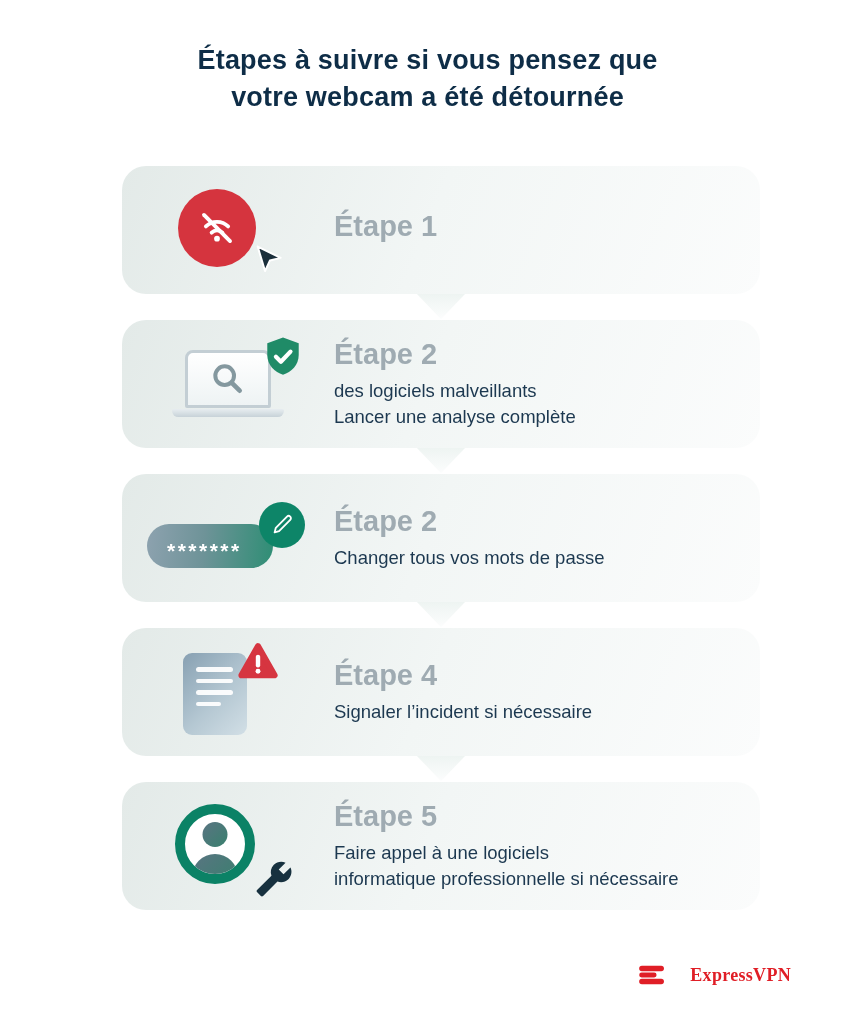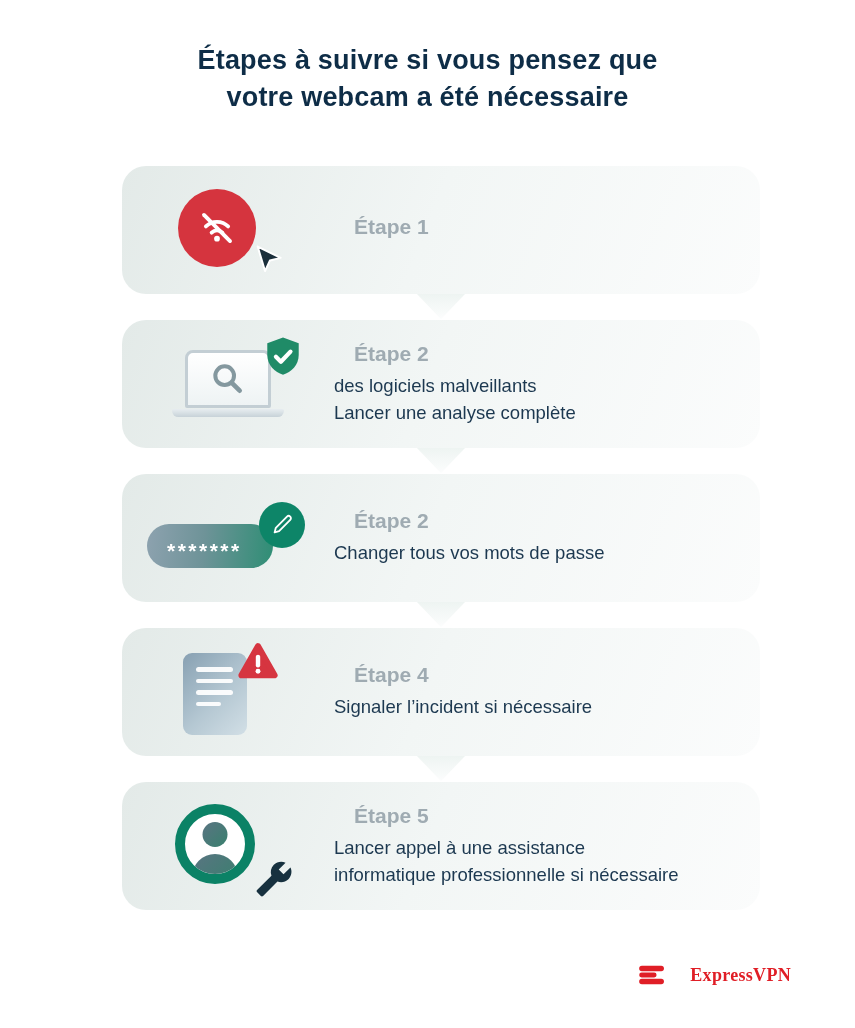--- a/index.html
+++ b/index.html
@@ -16,21 +16,21 @@
   .card { position:relative; min-height:128px; border-radius:24px; margin-bottom:26px;
           background:linear-gradient(112deg,#e3eae8 0%, #f2f6f5 48%, #fbfcfc 100%);
           display:flex; align-items:center; }
   .connector { position:absolute; bottom:-25px; left:50%; transform:translateX(-50%);
                width:48px; height:25px; background:linear-gradient(180deg,#eef4f2,#fcfdfd);
                clip-path:polygon(0 0,100% 0,50% 100%);
                filter:drop-shadow(0 2px 1px rgba(90,110,110,.28)); z-index:2; }
 
   .icon-zone { width:212px; flex-shrink:0; display:flex; justify-content:center; align-items:center; }
   .text-zone { flex:1; padding:14px 18px 14px 0; }
-  .step-label { font-size:21px; font-weight:700; color:#9fabb2; margin-bottom:7px;margin-left:20px; }
+  .step-label { font-size:29px; font-weight:700; color:#9fabb2; margin-bottom:7px; }
   .step-text  { font-size:18.5px; color:#1c3850; line-height:1.42; }
   .step-text span { display:block; }
 
   
   .ic1 { position:relative; width:112px; height:86px; }
   .red-circle { position:absolute; left:6px; top:2px; width:78px; height:78px; border-radius:50%;
                 background:#d5343e; display:flex; align-items:center; justify-content:center; }
   .cursor { position:absolute; right:-2px; bottom:-4px; }
 
   
@@ -80,21 +80,21 @@
   .brand-name { color:#e01e26; font-family:"Liberation Serif", serif; font-weight:700;
                 font-size:18px; letter-spacing:.3px; }
 </style>
 </head>
 <body>
 
 <div class="page">
 
   <h1 class="title">
     <span>Étapes à suivre si vous pensez que</span>
-    <span>votre webcam a été nécessaire</span>
+    <span>votre webcam a été détournée</span>
   </h1>
 
   <div class="steps">
 
     <section class="card">
       <div class="icon-zone">
         <div class="ic1">
           <div class="red-circle">
             <svg viewBox="0 0 24 24" width="46" height="46">
               <g fill="none" stroke="#ffffff" stroke-width="2" stroke-linecap="round">
@@ -199,21 +199,21 @@
             <div class="person-shoulders"></div>
           </div>
           <svg class="wrench" viewBox="0 0 24 24" width="38" height="38">
             <path d="M22.7 19l-9.1-9.1c.9-2.3.4-5-1.5-6.9-2-2-5-2.4-7.4-1.3L9 6 6 9 1.6 4.7C.4 7.1.9 10.1 2.9 12.1c1.9 1.9 4.6 2.4 6.9 1.5l9.1 9.1c.4.4 1 .4 1.4 0l2.3-2.3c.5-.4.5-1.1.1-1.4z" fill="#17313f"></path>
           </svg>
         </div>
       </div>
       <div class="text-zone">
         <div class="step-label">Étape 5</div>
         <div class="step-text">
-          <span>Lancer appel à une assistance</span>
+          <span>Faire appel à une logiciels</span>
           <span>informatique professionnelle si nécessaire</span>
         </div>
       </div>
     </section>
 
   </div>
 
   <div class="brand">
     <svg viewBox="0 0 30 24" width="28" height="22">
       <rect x="1" y="2" width="27" height="6" rx="3" fill="#e01e26"></rect>

